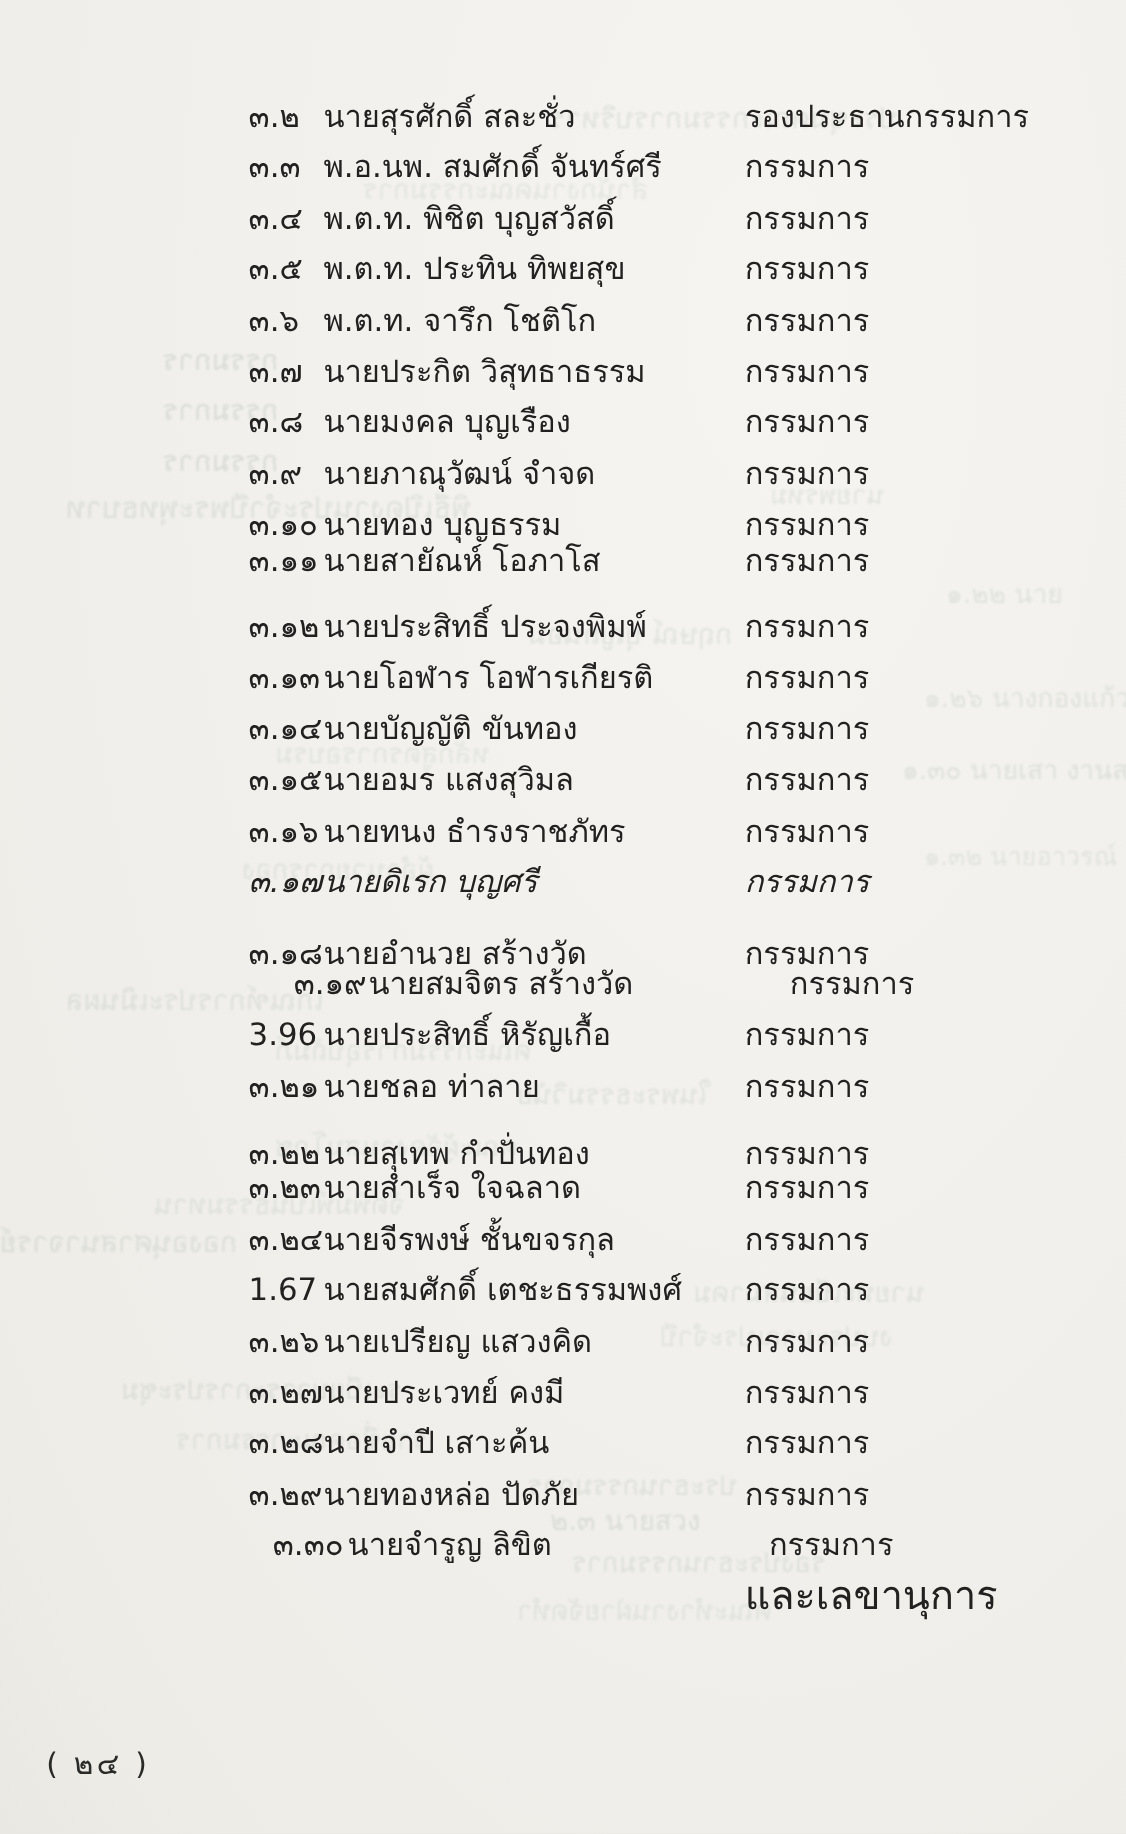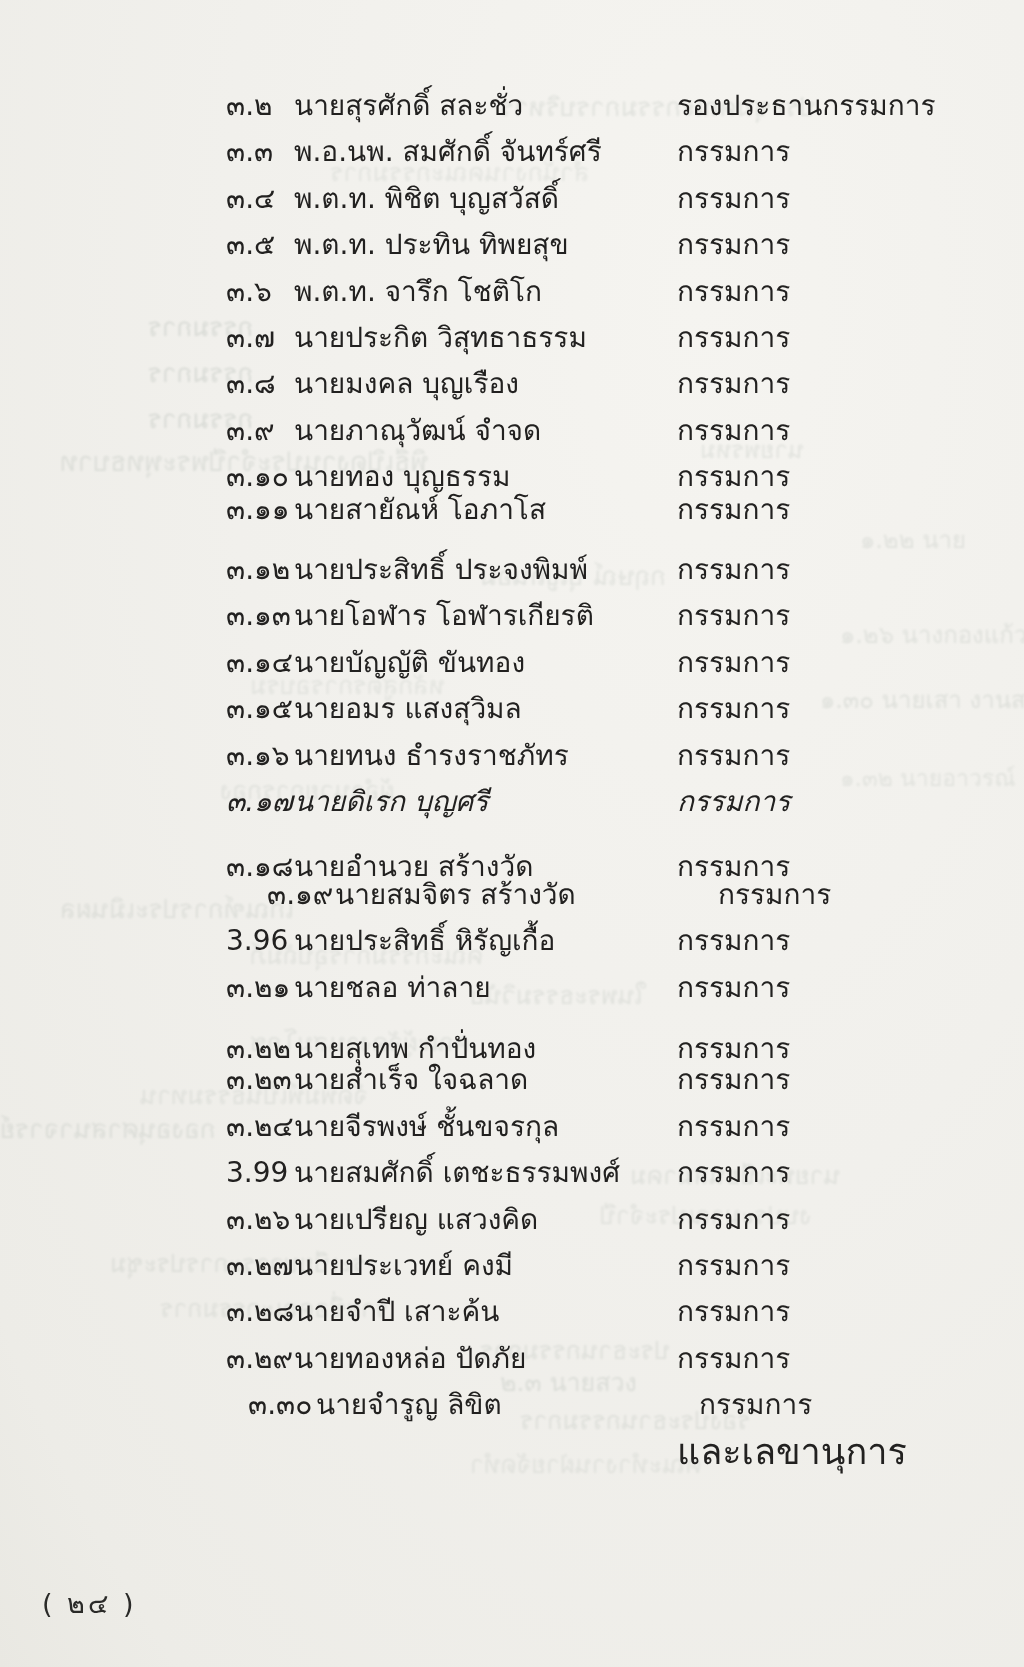--- a/index.html
+++ b/index.html
@@ -214,21 +214,21 @@
     <span class="pos">กรรมการ</span>
   </div>
 
   <div class="row" style="top: 1103.8px;">
     <span class="num">๓.๒๔</span>
     <span class="name">นายจีรพงษ์ ชั้นขจรกุล</span>
     <span class="pos">กรรมการ</span>
   </div>
 
   <div class="row" style="top: 1150.2px;">
-    <span class="num">3.99</span>
+    <span class="num">1.67</span>
     <span class="name">นายสมศักดิ์ เตชะธรรมพงศ์</span>
     <span class="pos">กรรมการ</span>
   </div>
 
   <div class="row" style="top: 1196.6px;">
     <span class="num">๓.๒๖</span>
     <span class="name">นายเปรียญ แสวงคิด</span>
     <span class="pos">กรรมการ</span>
   </div>
 

